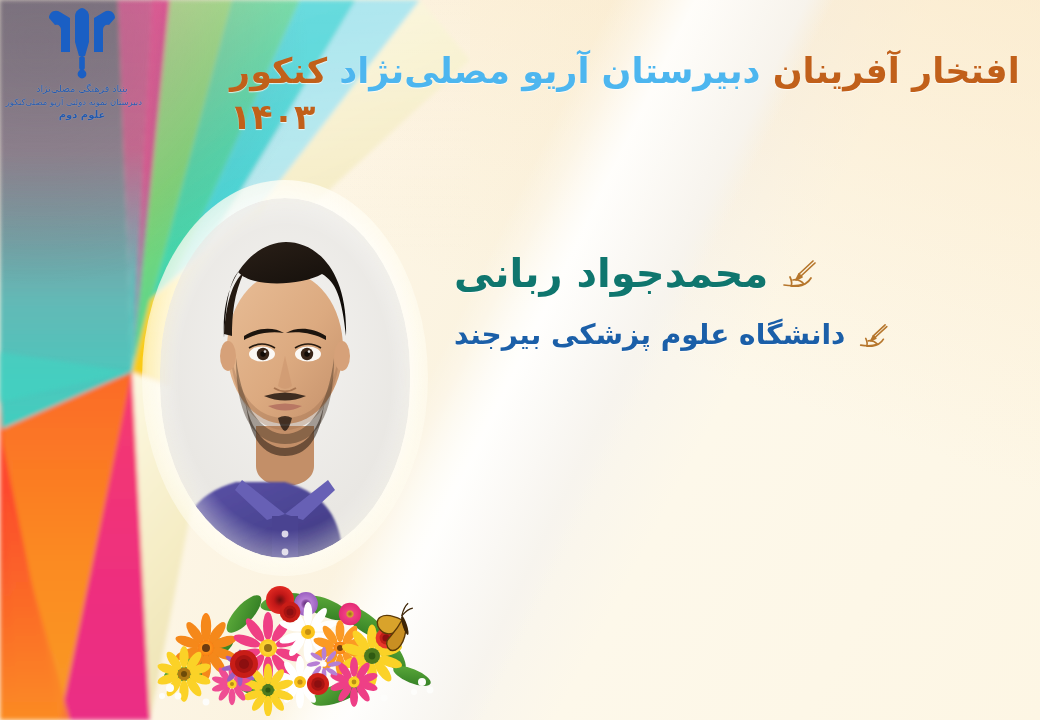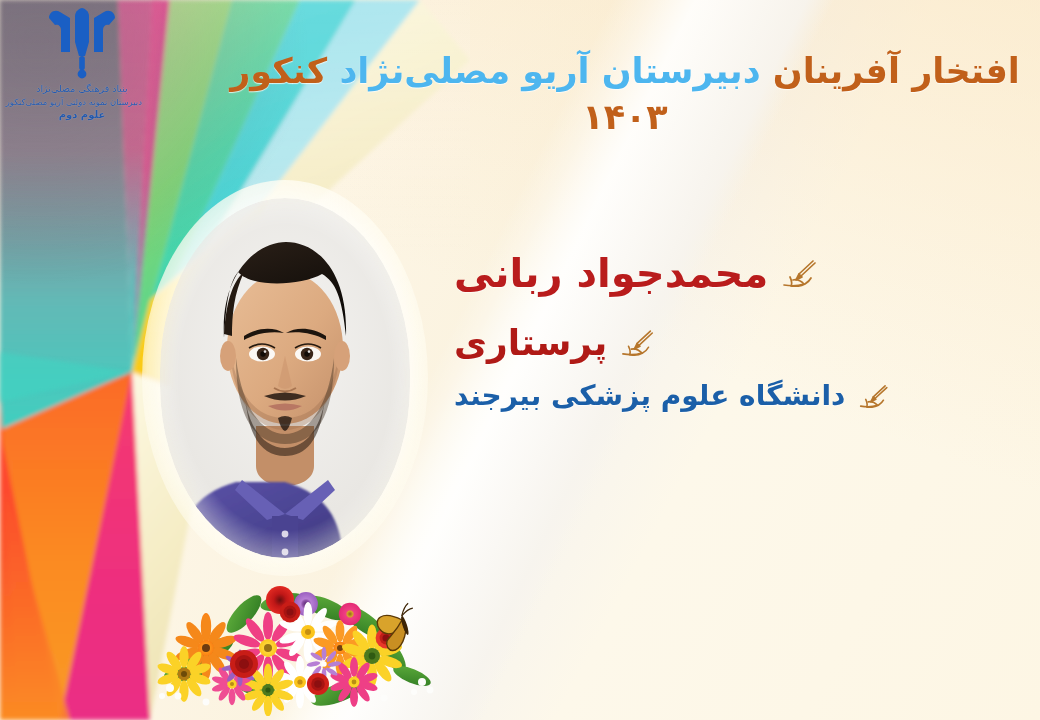--- a/index.html
+++ b/index.html
@@ -74,21 +74,21 @@
   .logo-lines div{white-space:nowrap;}
   .logo-l1{font-size:9.5px;}
   .logo-l2{font-size:8.5px;}
   .logo-l3{font-size:10px;font-weight:bold;letter-spacing:1px;}
 
   
   .headline{
     position:absolute;
     right:20px;top:48px;
     width:790px;
-    text-align:center;
+    text-align:left;
     direction:rtl;
     font-size:35px;
     font-weight:bold;
     line-height:1.32;
     letter-spacing:0px;
     text-shadow:0 1px 1px rgba(255,255,255,.75);
   }
   .t-orange{color:#c1601a;}
   .t-skyblue{color:#4db6ef;}
 
@@ -129,24 +129,24 @@
   .info-row{
     display:flex;align-items:center;justify-content:flex-end;
     gap:14px;
     margin-bottom:14px;
     white-space:nowrap;
   }
   .info-row .txt{
     font-weight:bold;
     text-shadow:0 1px 1px rgba(255,255,255,.7);
   }
-  .row-name .txt{font-size:40px;color:#b91c1c;}
+  .row-name .txt{font-size:40px;color:#0f766e;}
   .row-major{margin-top:26px;}
   .row-major .txt{font-size:36px;color:#b01a16;}
-  .row-uni{margin-top:16px;}
+  .row-uni{margin-top:22px;}
   .row-uni .txt{font-size:28px;color:#1b5fa8;}
 
   .pen-icon{flex:0 0 auto;display:block;}
   .pen-icon svg{display:block;}
 </style>
 </head>
 <body>
 
 <div id="poster">
 
@@ -697,35 +697,20 @@
             <path d="M17 15 l-3 6 6 -3 z" fill="#b6762c"></path>
             <path d="M11 21 c4 -1 8 1 11 4"></path>
             <path d="M8 18 c2 4 2 7 1 9 c5 1 10 0 14 -2 c3 -2 5 -4 6 -6"></path>
             <path d="M2 26 c6 1 14 1 20 -1"></path>
           </g>
         </svg>
       </span>
       <span class="txt">محمدجواد ربانی</span>
     </div>
 
-    <div class="info-row row-major">
-      <span class="pen-icon">
-        <svg width="36" height="27" viewBox="0 0 38 28" aria-hidden="true">
-          <g fill="none" stroke="#b6762c" stroke-width="1.7" stroke-linecap="round" stroke-linejoin="round">
-            <path d="M31 2 L17 15"></path>
-            <path d="M33 4 L19 17"></path>
-            <path d="M17 15 l-3 6 6 -3 z" fill="#b6762c"></path>
-            <path d="M11 21 c4 -1 8 1 11 4"></path>
-            <path d="M8 18 c2 4 2 7 1 9 c5 1 10 0 14 -2 c3 -2 5 -4 6 -6"></path>
-            <path d="M2 26 c6 1 14 1 20 -1"></path>
-          </g>
-        </svg>
-      </span>
-      <span class="txt">پرستاری</span>
-    </div>
 
     <div class="info-row row-uni">
       <span class="pen-icon">
         <svg width="32" height="24" viewBox="0 0 38 28" aria-hidden="true">
           <g fill="none" stroke="#b6762c" stroke-width="1.9" stroke-linecap="round" stroke-linejoin="round">
             <path d="M31 2 L17 15"></path>
             <path d="M33 4 L19 17"></path>
             <path d="M17 15 l-3 6 6 -3 z" fill="#b6762c"></path>
             <path d="M11 21 c4 -1 8 1 11 4"></path>
             <path d="M8 18 c2 4 2 7 1 9 c5 1 10 0 14 -2 c3 -2 5 -4 6 -6"></path>

